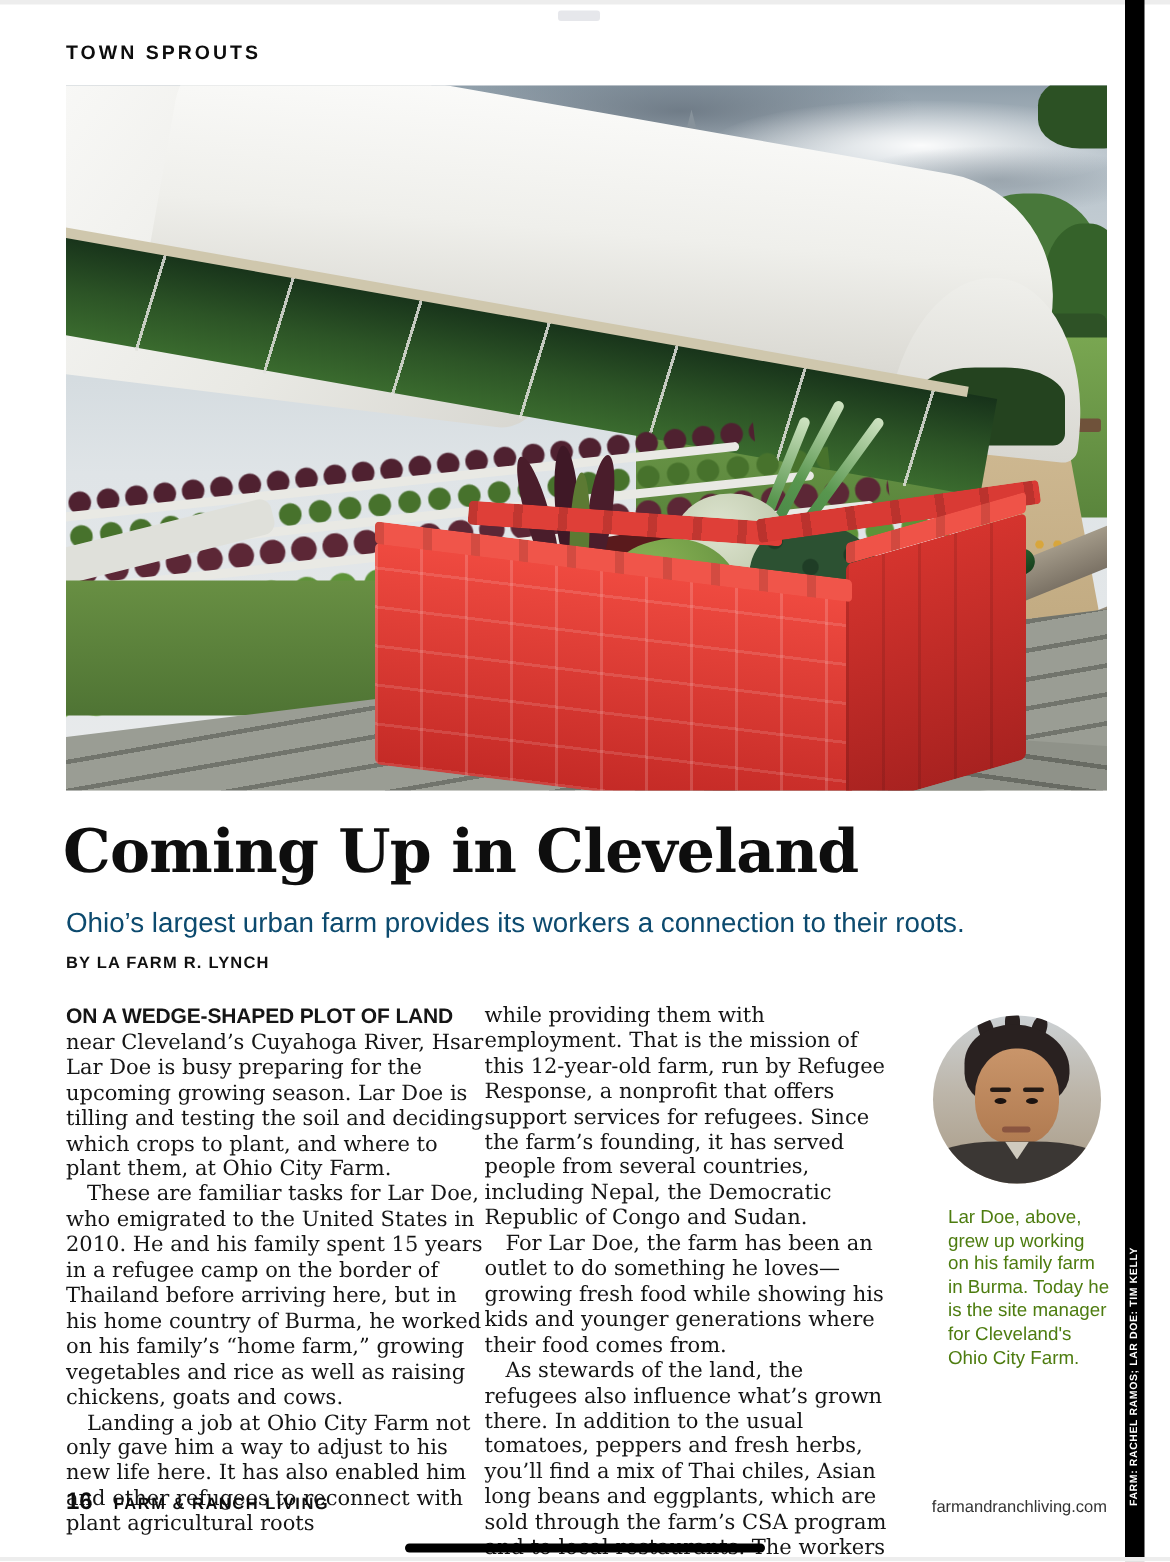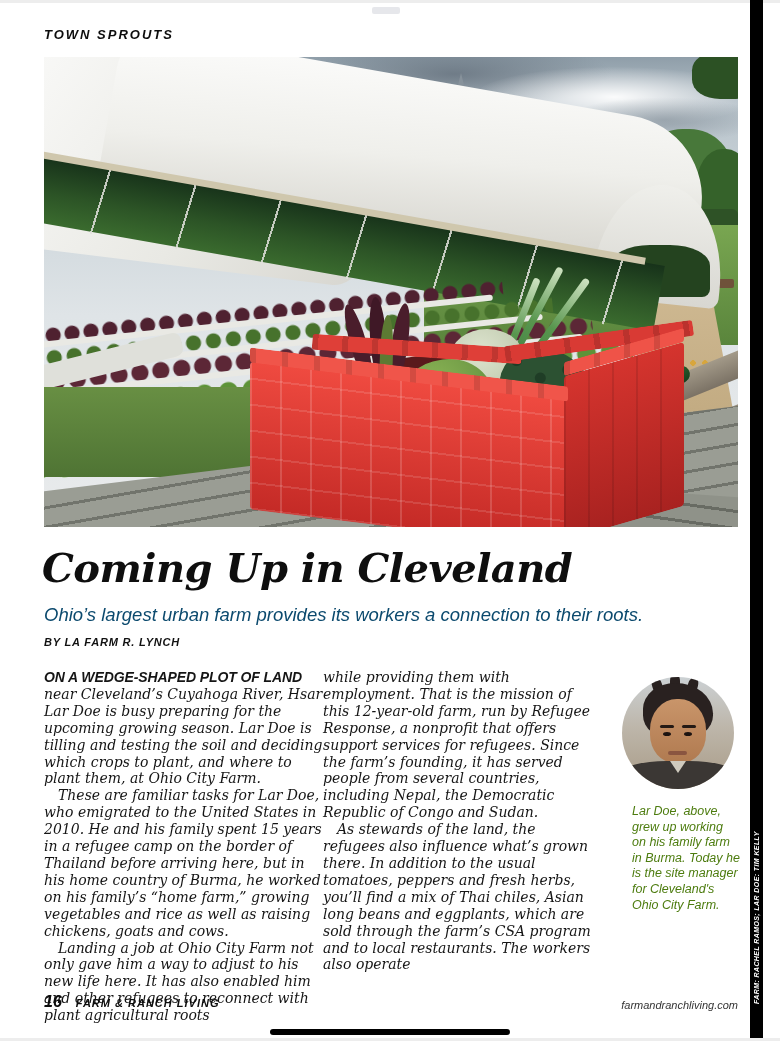--- a/index.html
+++ b/index.html
@@ -1,17 +1,17 @@
 <!DOCTYPE html>
 <html><head>
 <meta charset="utf-8">
 <style>
   html,body{margin:0;padding:0;background:#fff;}
   .page{position:relative;width:780px;height:1041px;background:#fff;overflow:hidden;
-        font-family:"Liberation Sans",sans-serif;font-style:italic;}
+        font-family:"Liberation Sans",sans-serif;}
   .edge-strip{position:absolute;left:0;width:780px;height:3px;background:#ededed;}
   .top-strip{top:0}.bottom-strip{top:1038px}
   .top-wm-dash{position:absolute;left:372px;top:7px;width:28px;height:7px;
         background:rgba(210,212,218,.55);border-radius:2px;}
 
   
   .credit-bar{position:absolute;left:750px;top:0;width:13px;height:1041px;background:#000;}
   .credit-text{position:absolute;left:750px;top:826px;width:13px;height:184px;
         display:flex;align-items:center;justify-content:center;
         writing-mode:vertical-rl;transform:rotate(180deg);
@@ -287,20 +287,21 @@
   <div class="byline">BY LA FARM R. LYNCH</div>
 
   <div class="bodycopy col1">
     <p><span class="lead-in">ON A WEDGE-SHAPED PLOT OF LAND</span> <span>near Cleveland’s Cuyahoga River, Hsar Lar Doe is busy preparing for the upcoming growing season. Lar Doe is tilling and testing the soil and deciding which crops to plant, and where to plant them, at Ohio City Farm.</span></p>
     <p class="ind">These are familiar tasks for Lar Doe, who emigrated to the United States in 2010. He and his family spent 15 years in a refugee camp on the border of Thailand before arriving here, but in his home country of Burma, he worked on his family’s “home farm,” growing vegetables and rice as well as raising chickens, goats and cows.</p>
     <p class="ind">Landing a job at Ohio City Farm not only gave him a way to adjust to his new life here. It has also enabled him and other refugees to reconnect with plant agricultural roots</p>
   </div>
 
   <div class="bodycopy col2">
     <p>while providing them with employment. That is the mission of this 12-year-old farm, run by Refugee Response, a nonprofit that offers support services for refugees. Since the farm’s founding, it has served people from several countries, including Nepal, the Democratic Republic of Congo and Sudan.</p>
+    <p class="ind">For Lar Doe, the farm has been an outlet to do something he loves—growing fresh food while showing his kids and younger generations where their food comes from.</p>
     <p class="ind">As stewards of the land, the refugees also influence what’s grown there. In addition to the usual tomatoes, peppers and fresh herbs, you’ll find a mix of Thai chiles, Asian long beans and eggplants, which are sold through the farm’s CSA program and to local restaurants. The workers also operate</p>
 
   </div>
 
   <div class="portrait">
     <div class="spike sp1"></div>
     <div class="spike sp2"></div>
     <div class="spike sp3"></div>
     <div class="hair"></div>
     <div class="face"></div>

